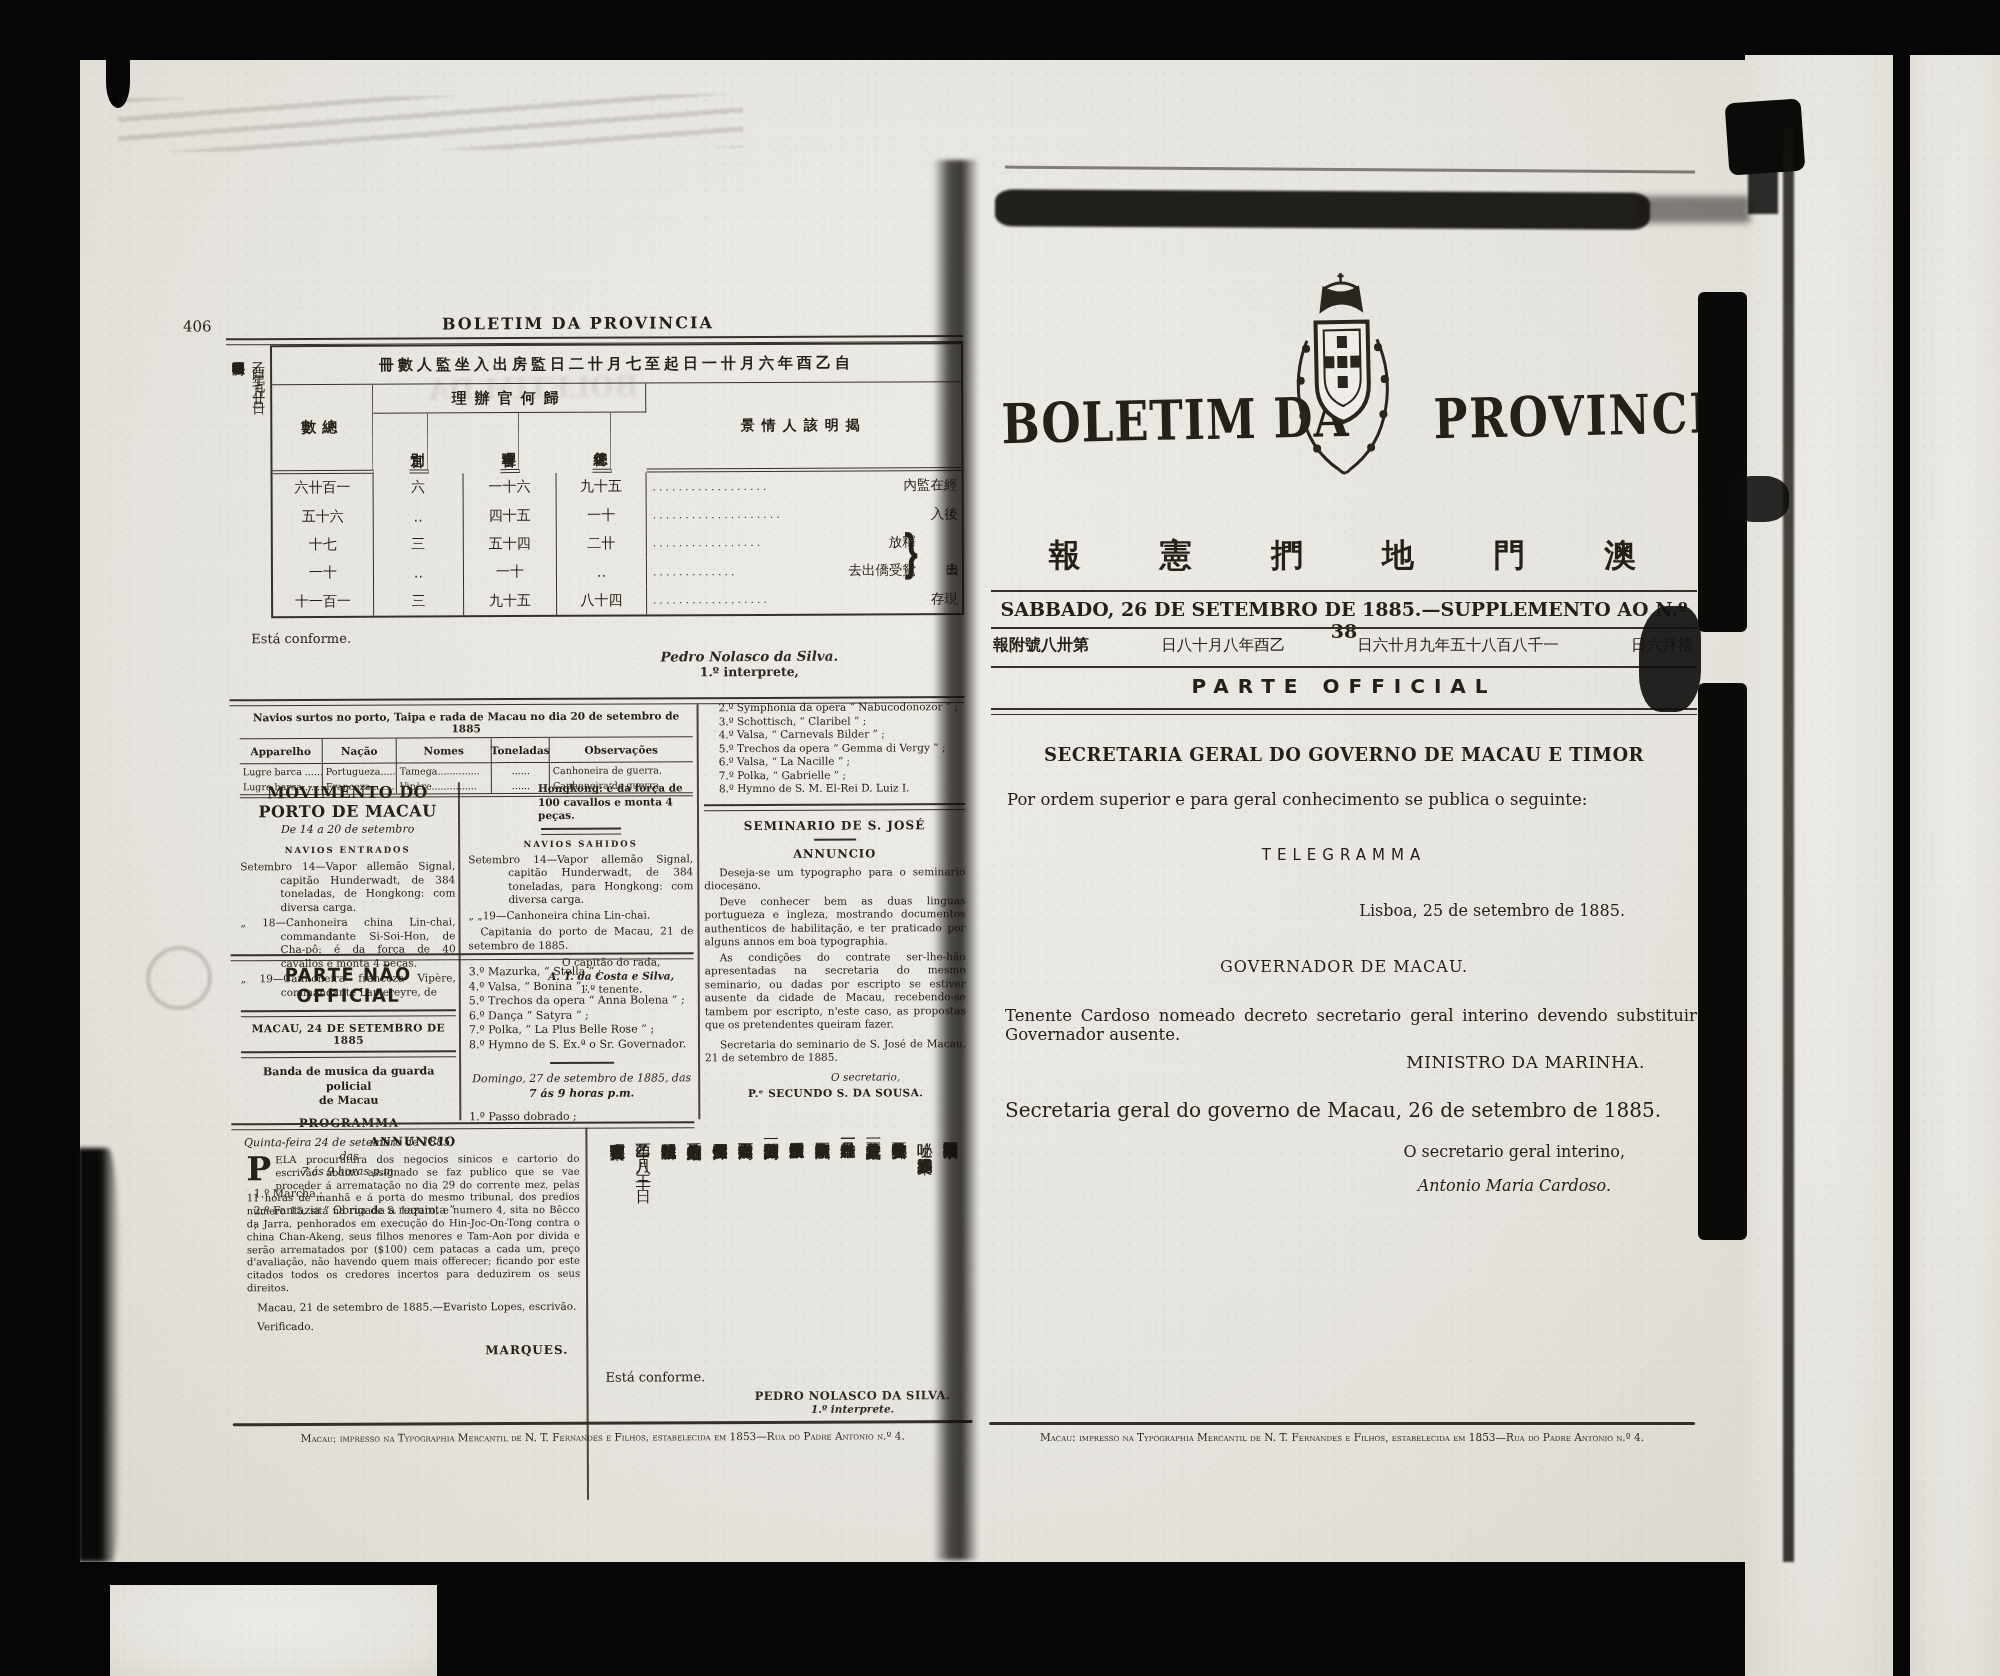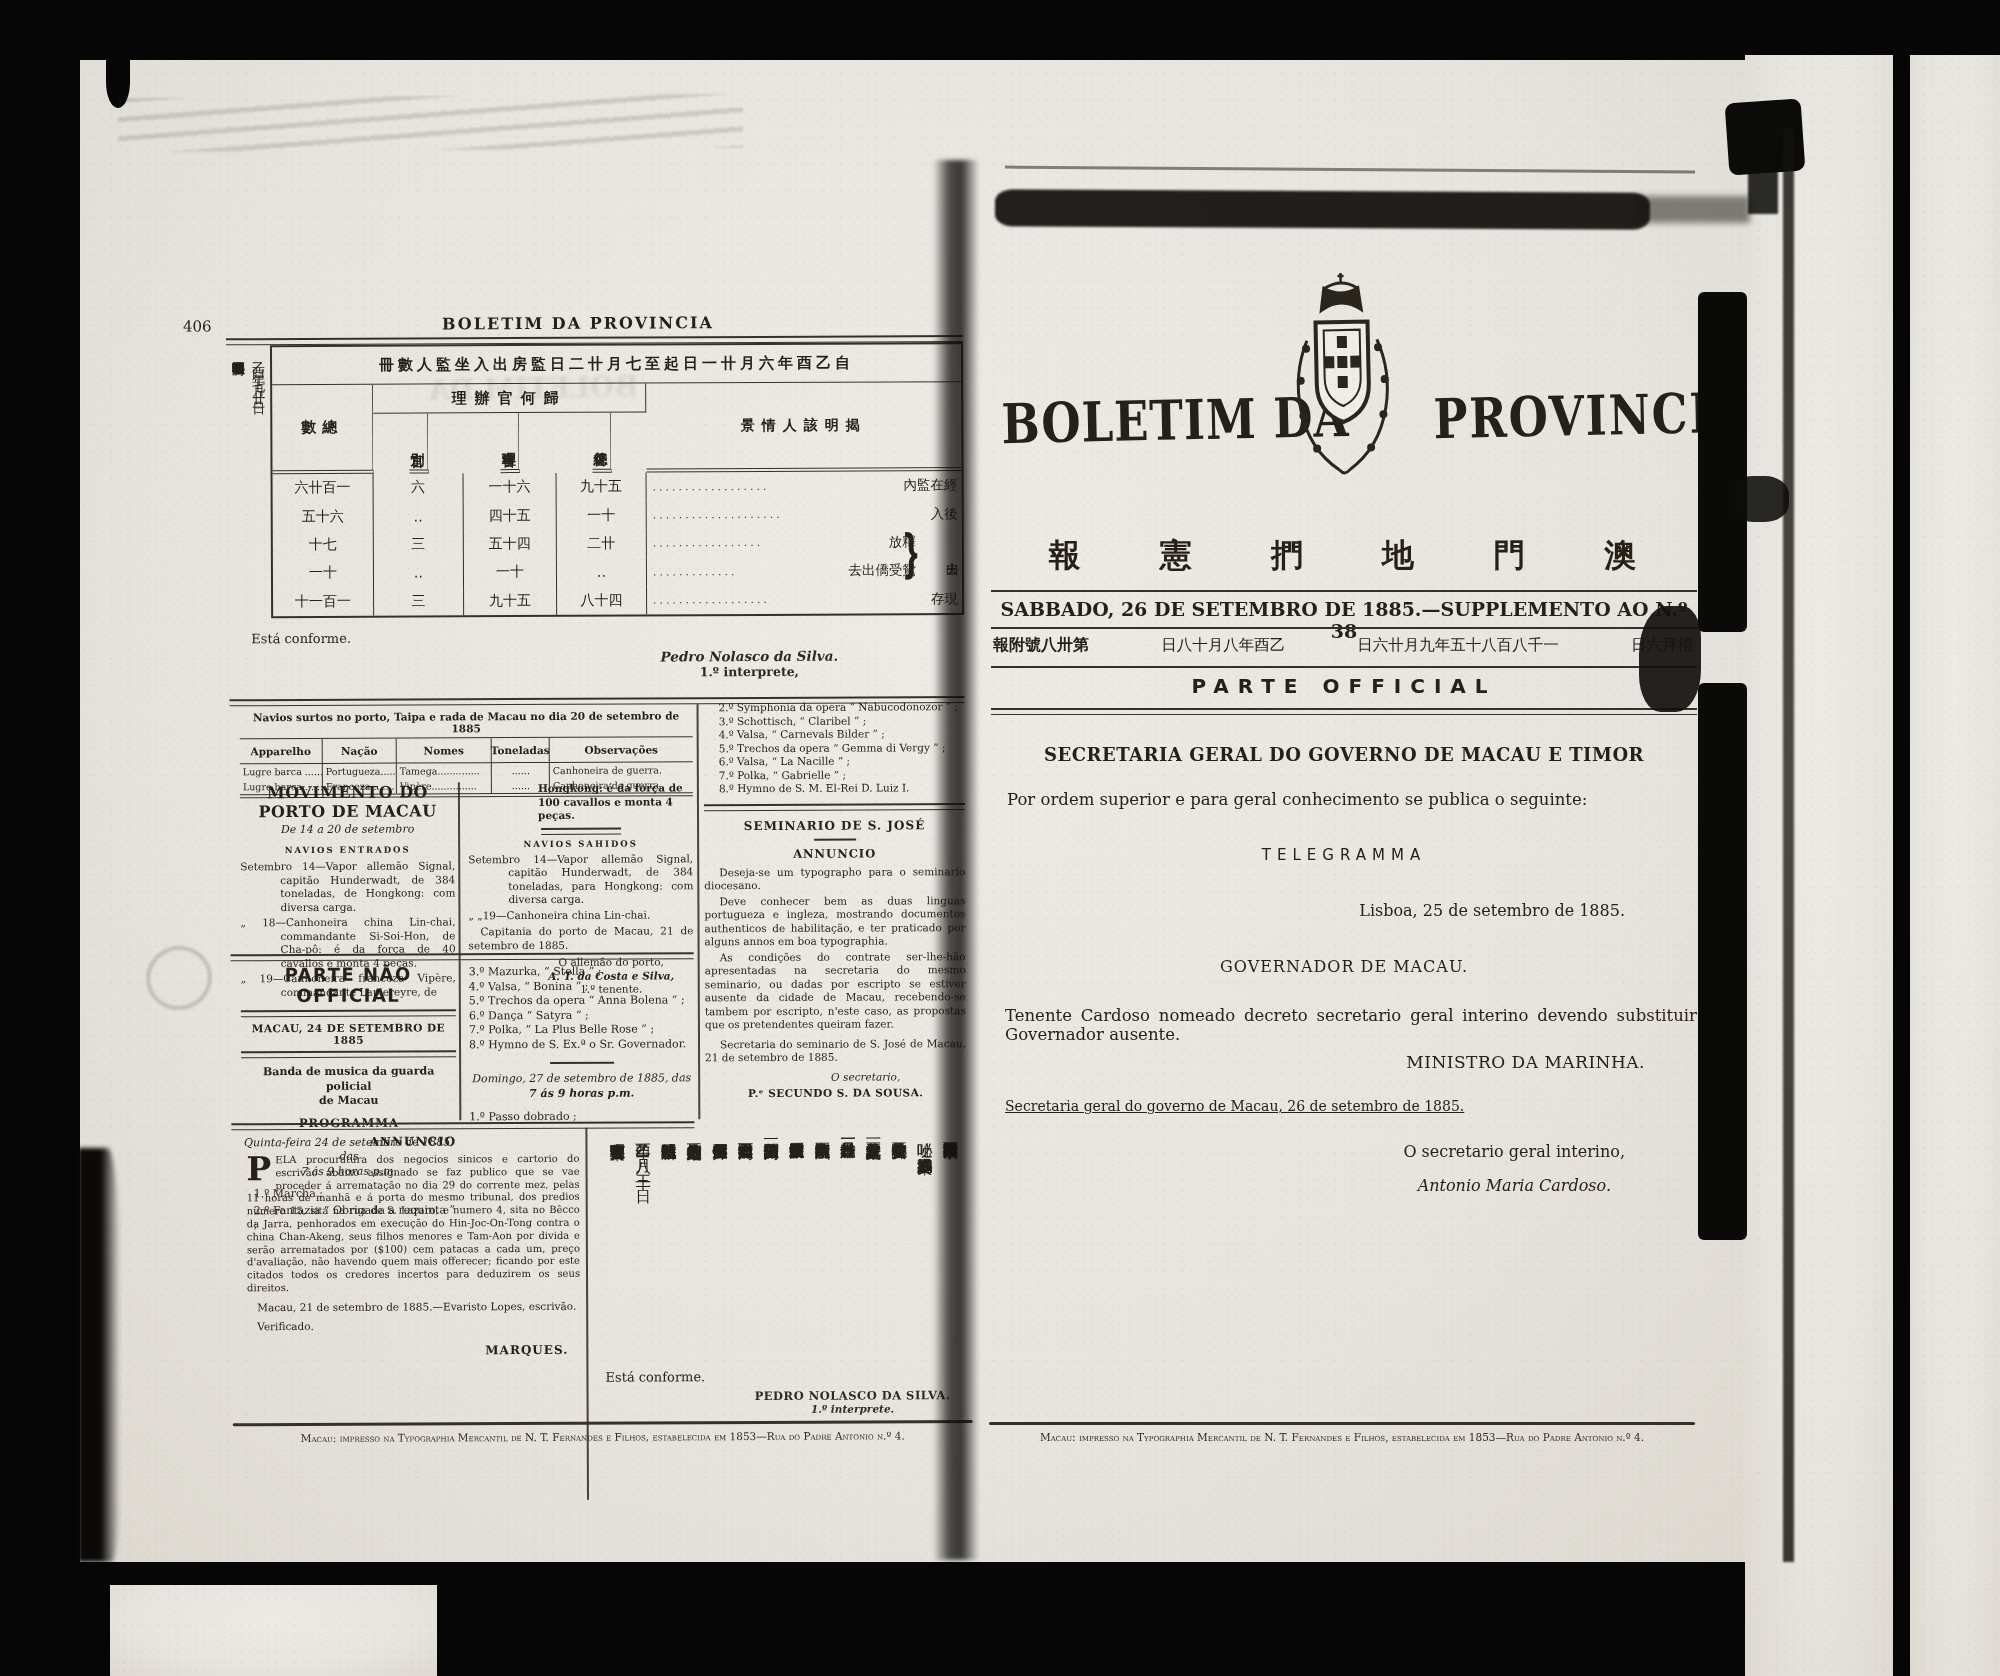--- a/index.html
+++ b/index.html
@@ -170,21 +170,21 @@
       <div class="abs vline" style="left:378px;top:722px;width:1.5px;height:338px;"></div>
 
       <div class="abs ink" style="left:388px;top:722px;width:225px;">
         <p class="t10 b" style="margin:0 0 0 70px;">Hongkong: é da força de 100 cavallos e monta 4 peças.</p>
         <div class="drule" style="width:80px;margin:5px auto 4px;"></div>
         <div class="c b" style="font-size:8.5px;letter-spacing:2px;">NAVIOS SAHIDOS</div>
         <p class="t10 j hang" style="margin:4px 0 0;">Setembro 14—Vapor allemão Signal, capitão Hunderwadt, de 384 toneladas, para Hongkong: com diversa carga.</p>
         <p class="t10 j hang" style="margin:2px 0 0;">„   „19—Canhoneira china Lin-chai.</p>
         <p class="t10 j" style="margin:3px 0 0;text-indent:12px;">Capitania do porto de Macau, 21 de setembro de 1885.</p>
         <div class="c t10" style="margin-top:4px;padding-left:60px;">
-          <div>O allemão do porto,</div>
+          <div>O capitão do rada,</div>
           <div class="i b">A. T. da Costa e Silva,</div>
           <div>1.º tenente.</div>
         </div>
       </div>
 
       <div class="abs drule" style="left:150px;top:893px;width:463px;"></div>
 
       <div class="abs ink" style="left:160px;top:903px;width:215px;">
         <div class="c b" style="font-size:18px;letter-spacing:1.5px;font-family:'DejaVu Sans','Liberation Sans',sans-serif;">PARTE NÃO OFFICIAL</div>
         <div class="drule" style="margin-top:4px;"></div>
@@ -336,21 +336,21 @@
       <div class="abs c ink" style="left:6px;top:786px;width:706px;font-size:15px;letter-spacing:6px;font-family:'DejaVu Sans','Liberation Sans',sans-serif;">TELEGRAMMA</div>
 
       <div class="abs r ink" style="left:0;top:841px;width:640px;font-size:16px;">Lisboa, 25 de setembro de 1885.</div>
 
       <div class="abs j ink" style="left:20px;top:946px;width:692px;font-size:16.5px;">Tenente Cardoso nomeado decreto secretario geral interino devendo substituir Governador ausente.</div>
 
       <div class="abs c ink sc" style="left:6px;top:897px;width:706px;font-size:16px;letter-spacing:1px;">GOVERNADOR DE MACAU.</div>
 
       <div class="abs r ink sc" style="left:0;top:992px;width:660px;font-size:17px;letter-spacing:.5px;">MINISTRO DA MARINHA.</div>
 
-      <div class="abs ink" style="left:20px;top:1038px;width:692px;font-size:14px;text-decoration:underline;">Secretaria geral do governo de Macau, 26 de setembro de 1885.</div>
+      <div class="abs ink" style="left:20px;top:1038px;width:692px;font-size:20px;">Secretaria geral do governo de Macau, 26 de setembro de 1885.</div>
 
       <div class="abs r ink" style="left:0;top:1082px;width:640px;">
         <div style="font-size:16px;">O secretario geral interino,</div>
         <div class="i" style="font-size:16px;margin-top:15px;padding-right:14px;">Antonio Maria Cardoso.</div>
       </div>
 
       <div class="abs" style="left:4px;top:1362px;width:706px;height:3px;background:#35302a;border-radius:2px;"></div>
       <div class="abs c sc" style="left:4px;top:1371px;width:706px;font-size:10.5px;">Macau: impresso na Typographia Mercantil de N. T. Fernandes e Filhos, estabelecida em 1853—Rua do Padre Antonio n.º 4.</div>
     </div>
   </div>

